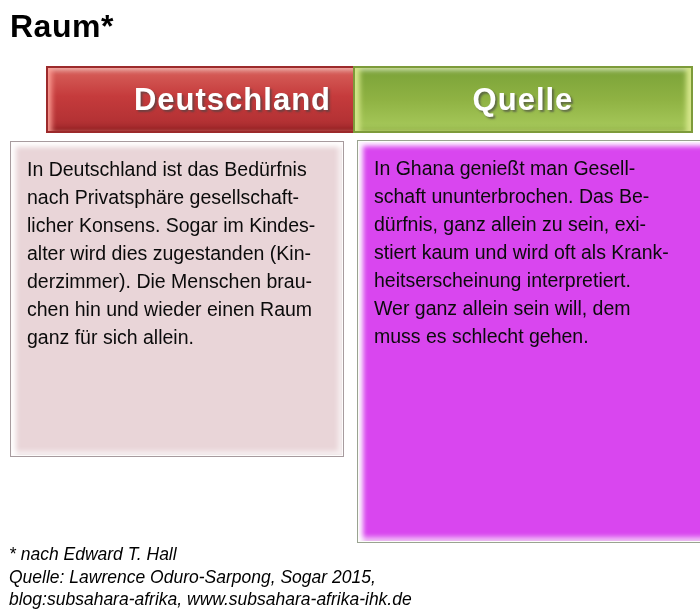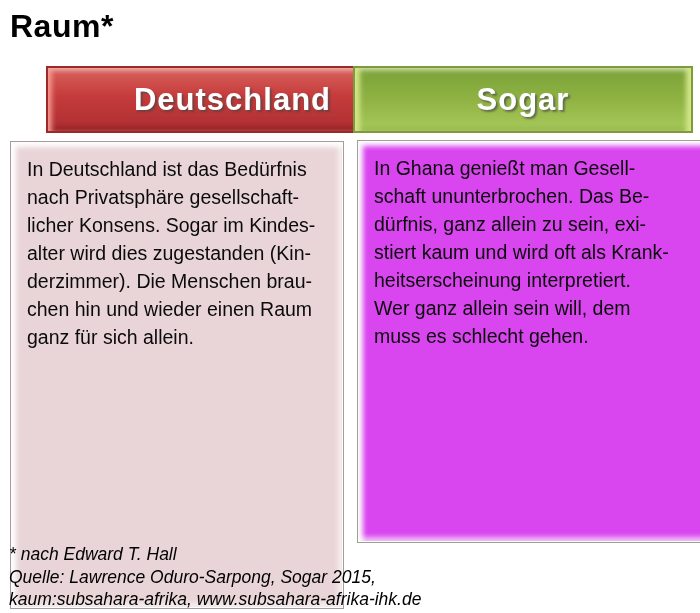--- a/index.html
+++ b/index.html
@@ -40,21 +40,21 @@
       inset 7px 0 5px -2px #d3e588,
       inset -7px 0 5px -2px #d3e588,
       inset 0 4px 4px -1px rgba(255,255,255,0.5),
       inset 0 -4px 5px -2px rgba(60,80,0,0.25);
   }
   
   .box {
     position:absolute; box-sizing:border-box;
   }
   .box-pink {
-    left:10px; top:141px; width:334px; height:468px;
+    left:10px; top:141px; width:334px; height:316px;
     background:#e9d5d8; border:1px solid #a79b9e;
     box-shadow:
       inset 0 0 0 1px #fdfbfb,
       inset 5px 5px 5px rgba(255,255,255,0.95),
       inset -5px -5px 5px rgba(255,255,255,0.65),
       inset -1px -1px 2px rgba(140,115,120,0.5);
   }
   .box-green {
     left:357px; top:140px; width:398px; height:403px;
     background:#d946ef; border:1px solid #9aa391;
@@ -77,21 +77,21 @@
 </head>
 <body>
 
 <div class="page">
   <h1 class="page-title">Raum*</h1>
 
   <div class="hdr hdr-red">
     <span>Deutschland</span>
   </div>
   <div class="hdr hdr-green">
-    <span>Sogar</span>
+    <span>Quelle</span>
   </div>
 
   <div class="box box-pink">
     <p>In Deutschland ist das Bedürfnis
 nach Privatsphäre gesellschaft-
 licher Konsens. Sogar im Kindes-
 alter wird dies zugestanden (Kin-
 derzimmer). Die Menschen brau-
 chen hin und wieder einen Raum
 ganz für sich allein.</p>
@@ -102,15 +102,15 @@
 dürfnis, ganz allein zu sein, exi-
 stiert kaum und wird oft als Krank-
 heitserscheinung interpretiert.
 Wer ganz allein sein will, dem
 muss es schlecht gehen.</p>
   </div>
 
   <div class="footer">
     <div>* nach Edward T. Hall</div>
     <div>Quelle: Lawrence Oduro-Sarpong, Sogar 2015,</div>
-    <div>kaum:subsahara-afrika, www.subsahara-afrika-ihk.de</div>
+    <div>blog:subsahara-afrika, www.subsahara-afrika-ihk.de</div>
   </div>
 </div>
 
 </body></html>

